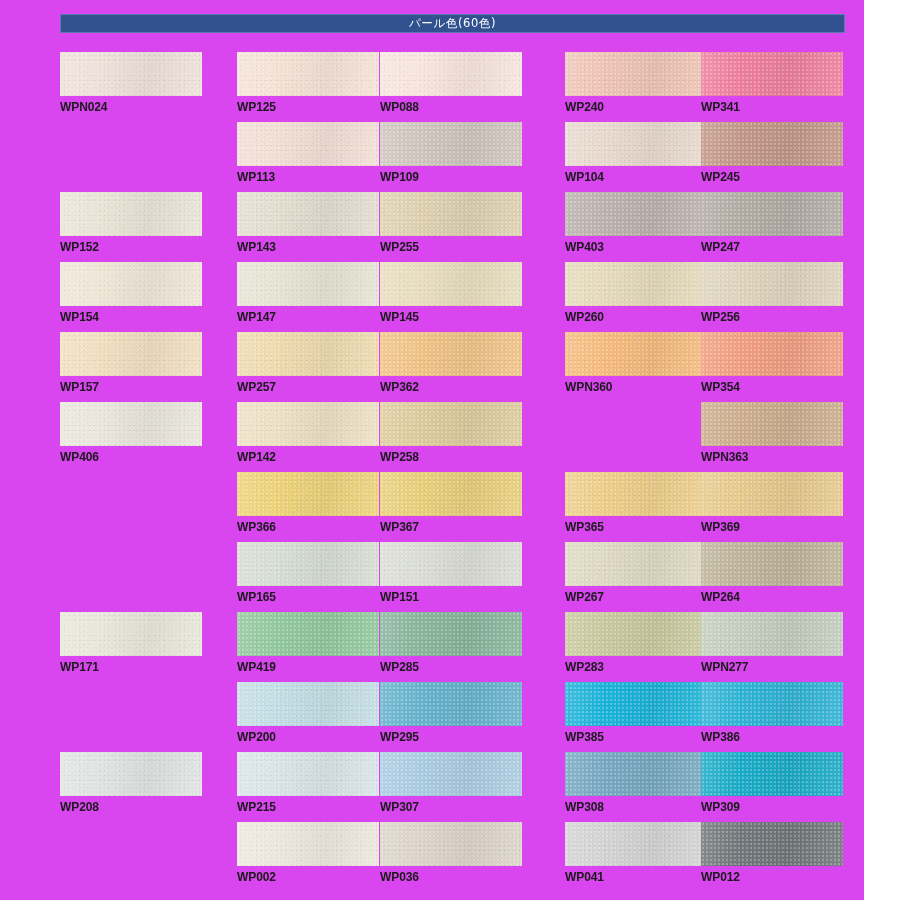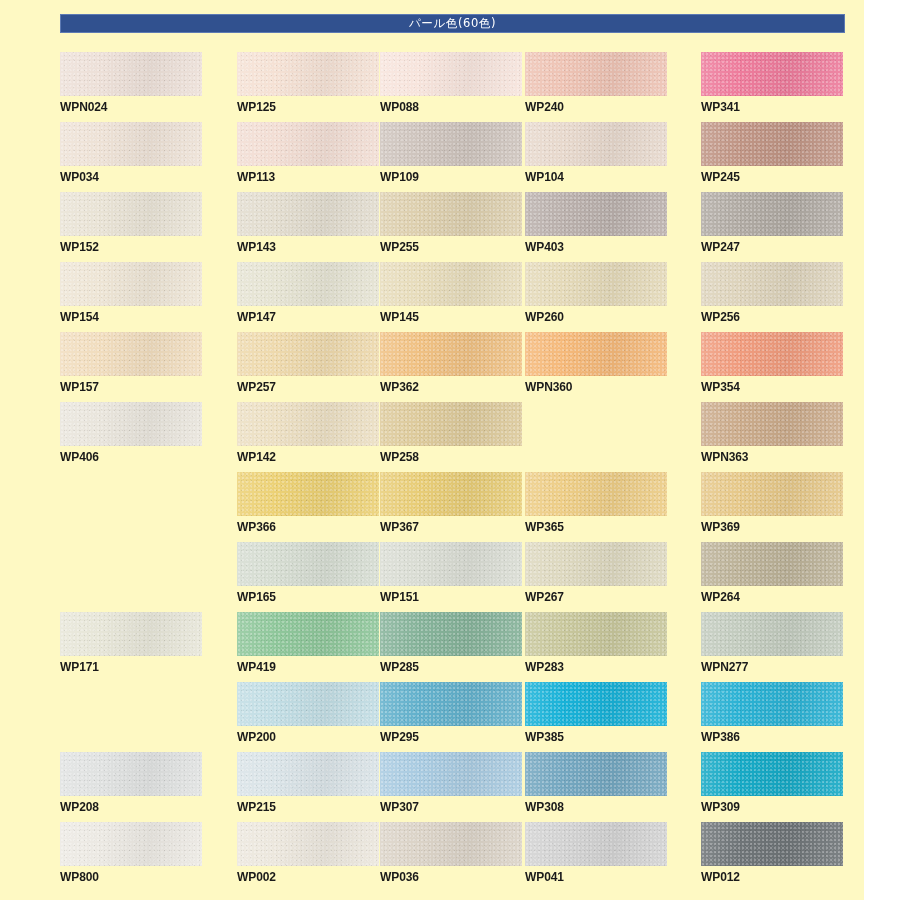--- a/index.html
+++ b/index.html
@@ -12,21 +12,21 @@
     width: 900px;
     height: 900px;
     font-family: "Liberation Sans", "DejaVu Sans", sans-serif;
     overflow: hidden;
     position: relative;
   }
   #chart-page {
     width: 864px;
     height: 900px;
     position: relative;
-    background: #fef9c3;
+    background: #d946ef;
   }
   .banner {
     position: absolute;
     left: 60px;
     top: 14px;
     width: 785px;
     height: 19px;
     background: #31518f;
     border: 1px solid #5d7ab3;
     box-sizing: border-box;
@@ -55,21 +55,21 @@
     position: relative;
   }
   .cell {
     position: absolute;
     top: 0;
     width: 142px;
   }
   .cell.c0 { left: 0px; }
   .cell.c1 { left: 177px; }
   .cell.c2 { left: 320px; }
-  .cell.c3 { left: 465px; }
+  .cell.c3 { left: 505px; }
   .cell.c4 { left: 641px; }
   .swatch {
     width: 142px;
     height: 44px;
     position: relative;
     overflow: hidden;
   }
   .swatch .tex {
     position: absolute;
     inset: 0;
@@ -138,27 +138,20 @@
         </div>
         <div class="cell c4">
           <div class="swatch" style="background-color: rgb(238, 124, 156);">
             <div class="tex"></div>
             <div class="sheen"></div>
           </div>
           <div class="code">WP341</div>
         </div>
       </div>
       <div class="row">
-        <div class="cell c0">
-          <div class="swatch" style="background-color: rgb(238, 226, 214);">
-            <div class="tex"></div>
-            <div class="sheen"></div>
-          </div>
-          <div class="code">WP034</div>
-        </div>
         <div class="cell c1">
           <div class="swatch" style="background-color: rgb(242, 221, 211);">
             <div class="tex"></div>
             <div class="sheen"></div>
           </div>
           <div class="code">WP113</div>
         </div>
         <div class="cell c2">
           <div class="swatch" style="background-color: rgb(206, 196, 189);">
             <div class="tex"></div>
@@ -480,27 +473,20 @@
         </div>
         <div class="cell c4">
           <div class="swatch" style="background-color: rgb(23, 170, 198);">
             <div class="tex"></div>
             <div class="sheen"></div>
           </div>
           <div class="code">WP309</div>
         </div>
       </div>
       <div class="row">
-        <div class="cell c0">
-          <div class="swatch" style="background-color: rgb(236, 233, 227);">
-            <div class="tex"></div>
-            <div class="sheen"></div>
-          </div>
-          <div class="code">WP800</div>
-        </div>
         <div class="cell c1">
           <div class="swatch" style="background-color: rgb(236, 231, 221);">
             <div class="tex"></div>
             <div class="sheen"></div>
           </div>
           <div class="code">WP002</div>
         </div>
         <div class="cell c2">
           <div class="swatch" style="background-color: rgb(219, 211, 199);">
             <div class="tex"></div>

